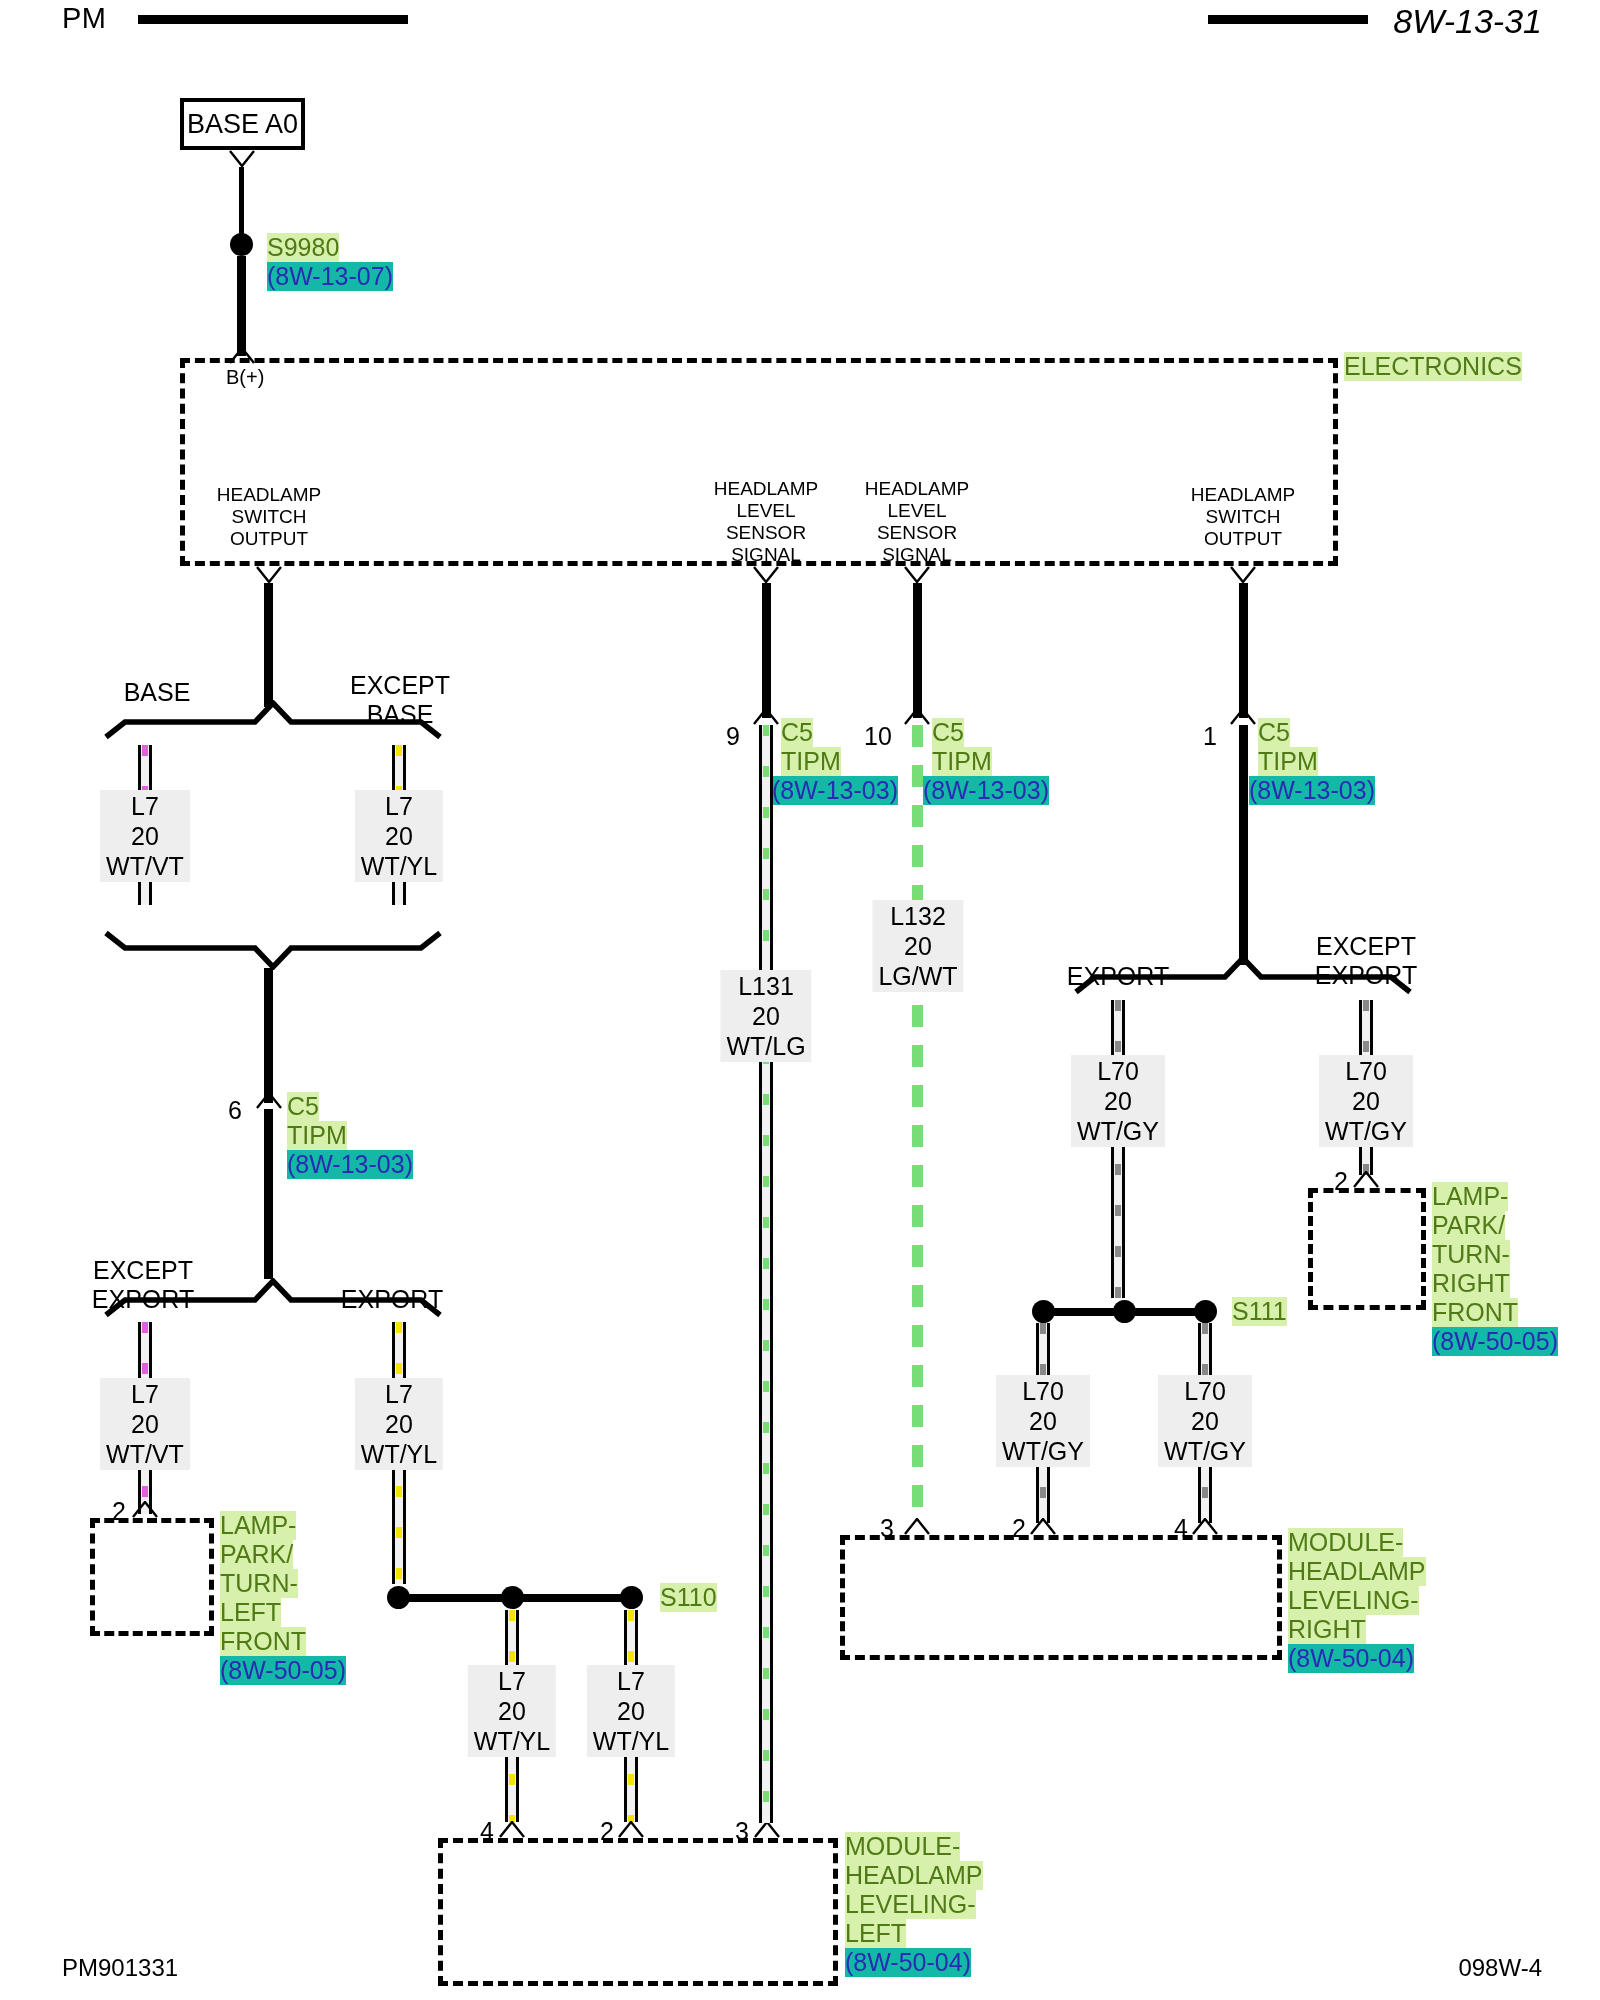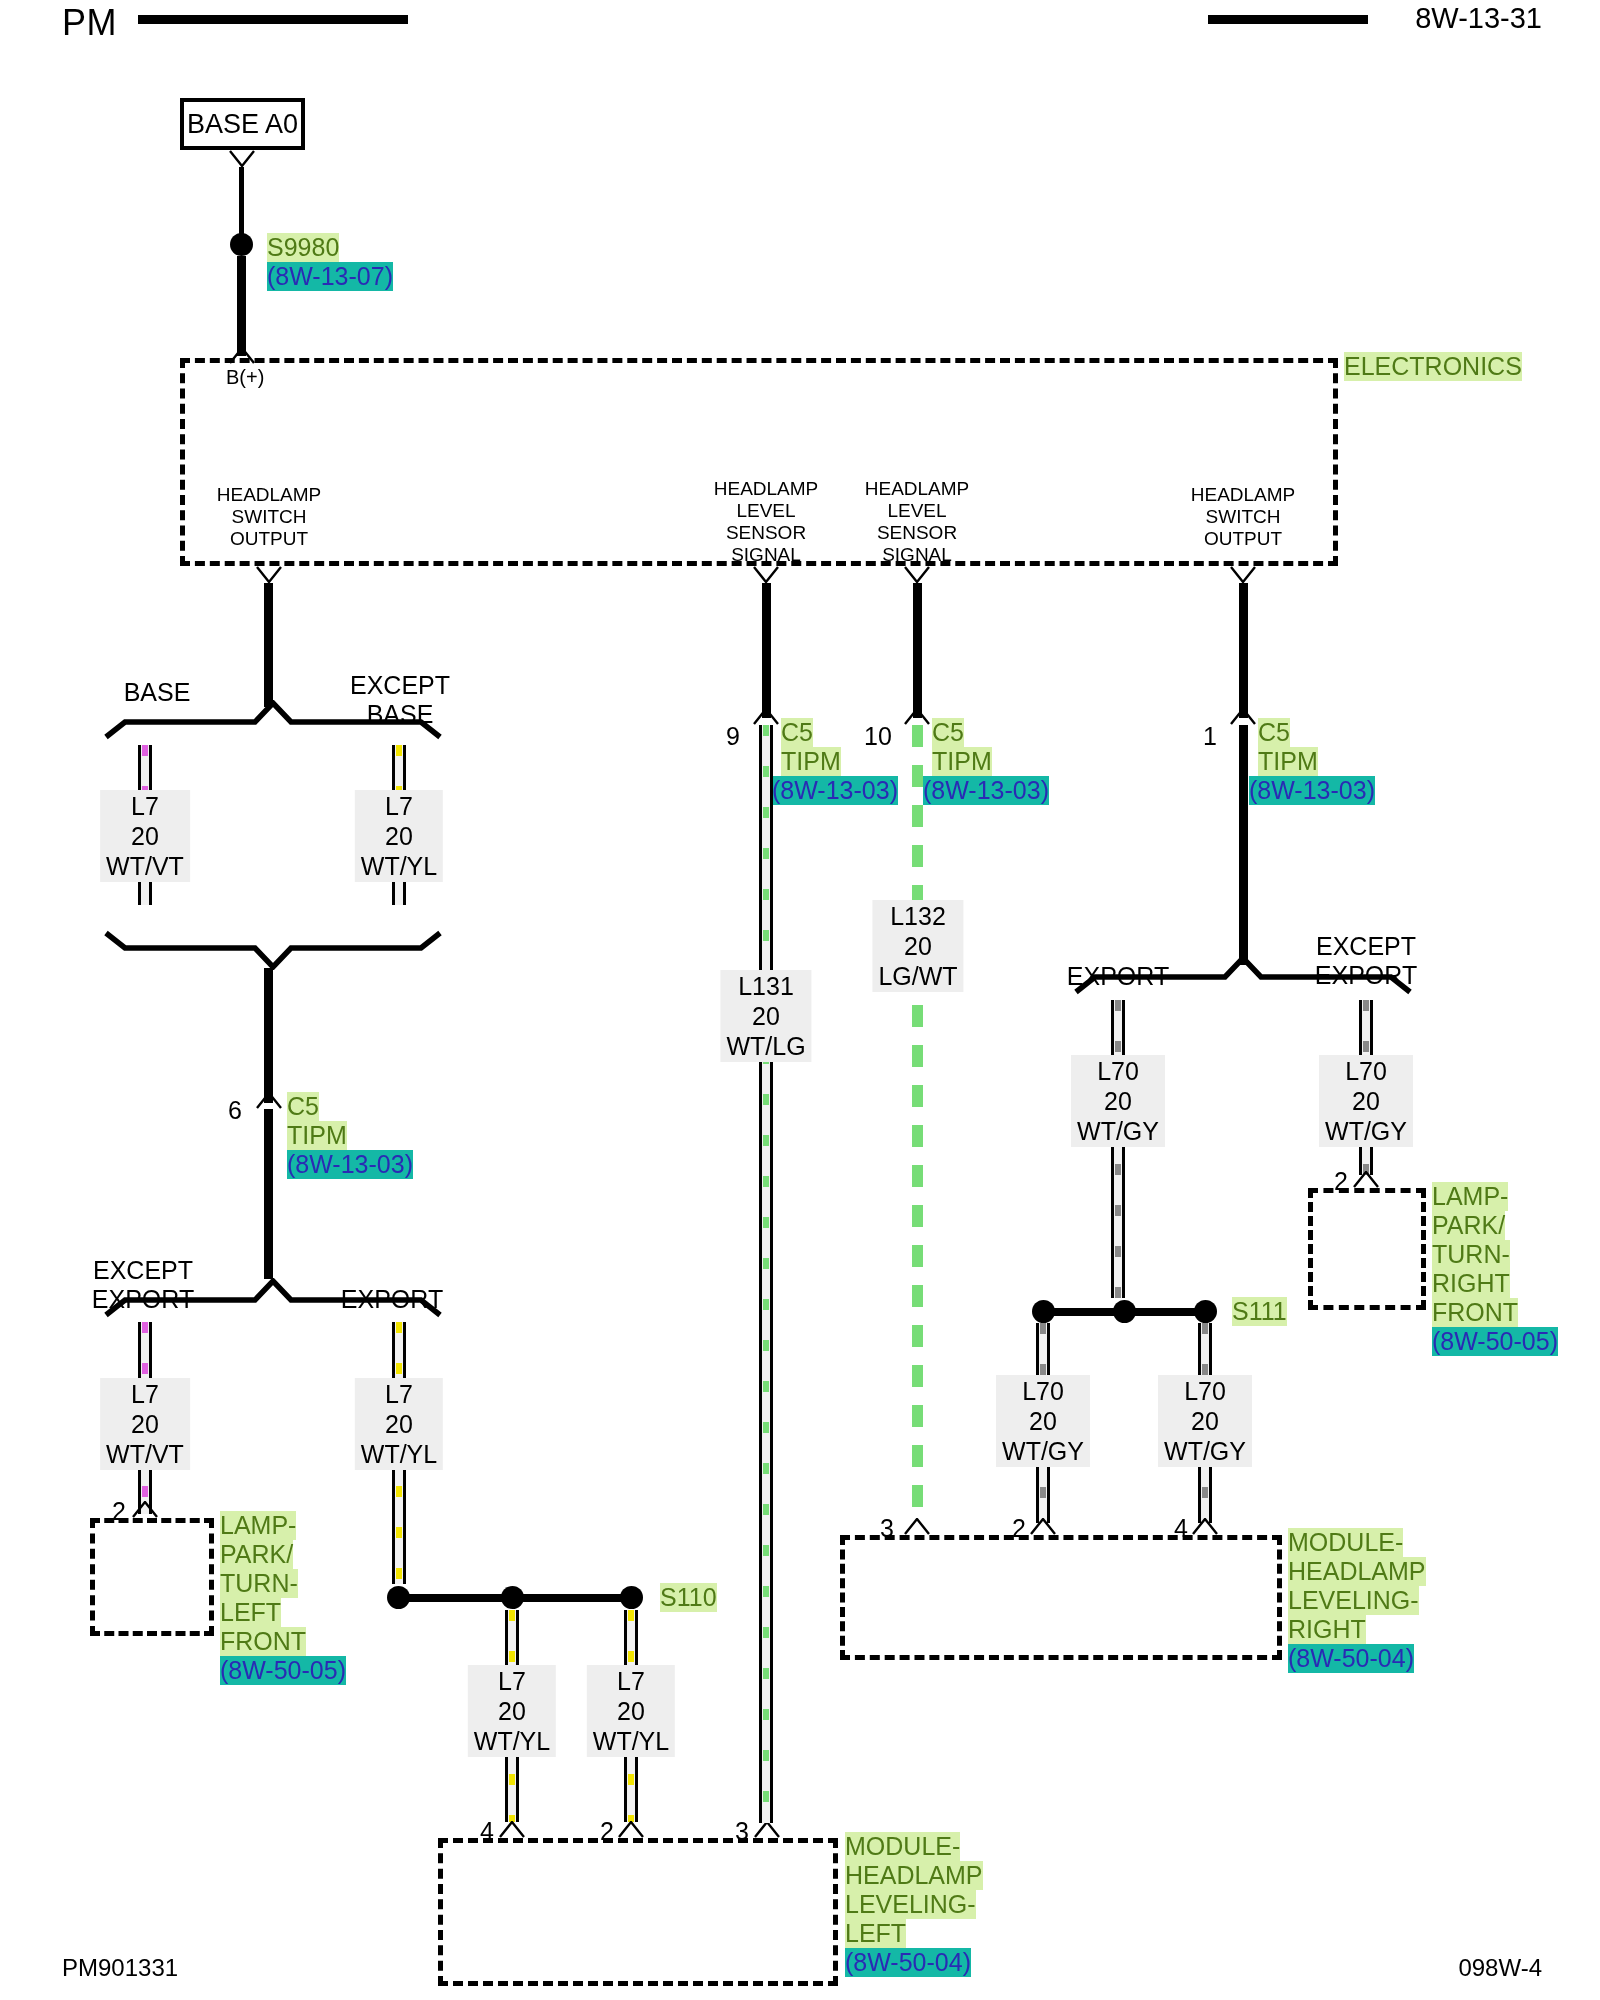--- a/index.html
+++ b/index.html
@@ -1,23 +1,23 @@
 <!DOCTYPE html>
 <html><head>
 <meta charset="utf-8">
 <style>
   html,body{margin:0;padding:0;background:#ffffff;}
   body{font-family:"Liberation Sans",sans-serif;color:#000;}
   #sheet{position:relative;width:1600px;height:2000px;background:#fff;overflow:hidden;}
 
   
   .hdr{position:absolute;top:0;left:0;width:1600px;height:44px;}
-  .hdr-pm{position:absolute;left:62px;top:2px;font-size:36px;letter-spacing:.5px;}
+  .hdr-pm{position:absolute;left:62px;top:2px;font-size:29px;letter-spacing:.5px;}
   .hdr-title{position:absolute;left:420px;top:2px;font-size:29px;white-space:nowrap;}
-  .hdr-right{position:absolute;right:58px;top:2px;font-size:29px;white-space:nowrap;}
+  .hdr-right{position:absolute;right:58px;top:2px;font-size:34px;white-space:nowrap;font-style:italic;}
   .hdr-rule{position:absolute;height:9px;background:#000;top:15px;}
   .ftr{position:absolute;bottom:18px;font-size:24px;}
   .ftr-l{left:62px;} .ftr-r{right:58px;}
 
   
   .t{position:absolute;font-size:25px;line-height:29px;white-space:nowrap;}
   .t.c{transform:translateX(-50%);text-align:center;}
   .t.small{font-size:20px;line-height:23px;}
   .t.tiny{font-size:19px;line-height:22px;}
   .grn{color:#4f7a16;background:#d7f0ab;}

